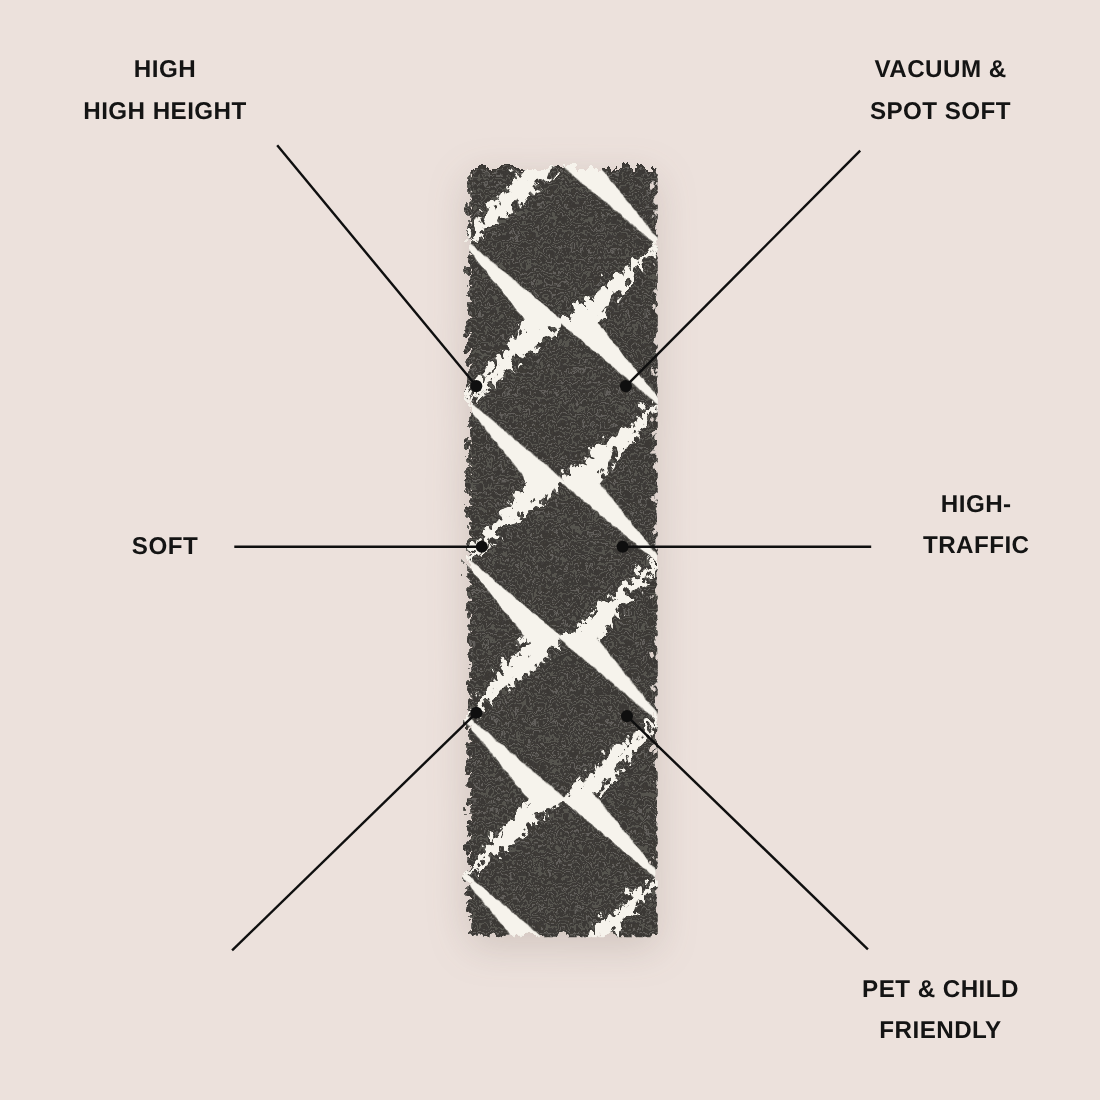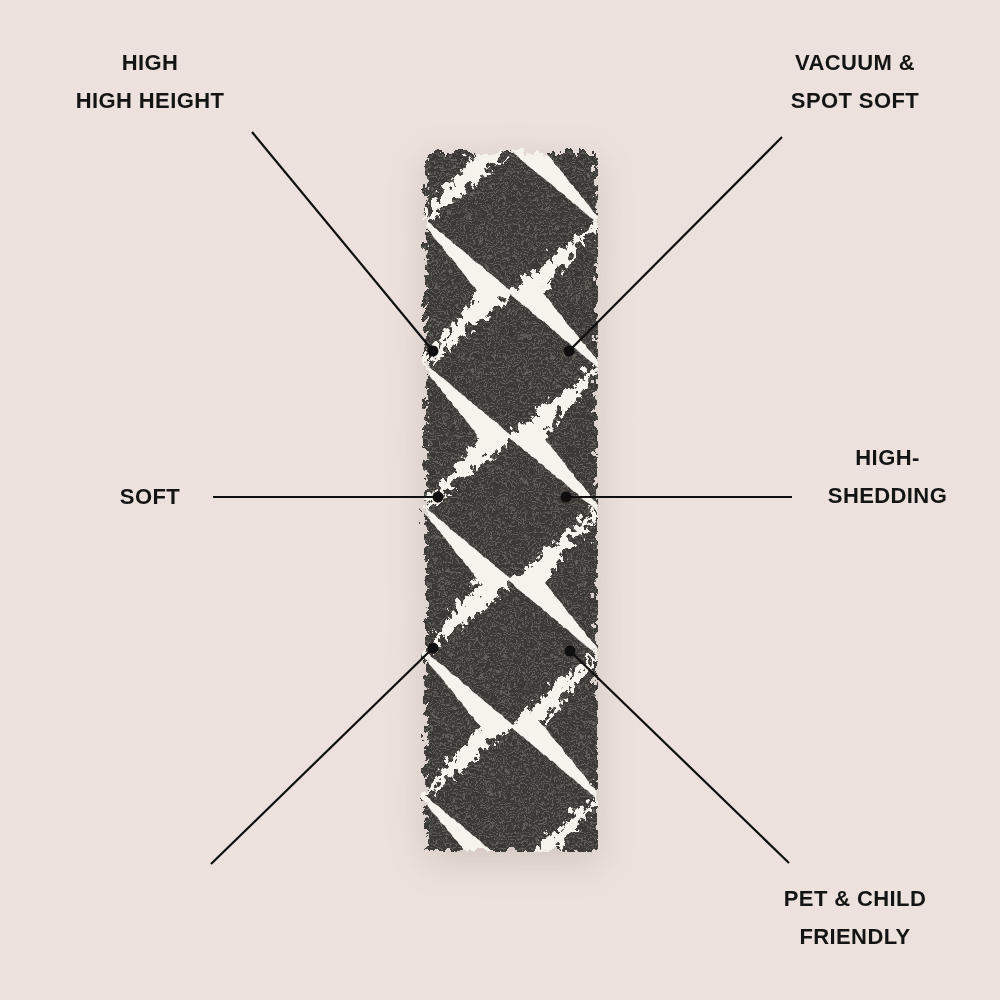--- a/index.html
+++ b/index.html
@@ -85,21 +85,21 @@
     <span>VACUUM &amp;</span>
     <span>SPOT SOFT</span>
   </div>
 
   <div class="callout align-left" style="left:50px;top:478px;width:200px;">
     <span>SOFT</span>
   </div>
 
   <div class="callout" style="left:780px;top:439px;width:215px;">
     <span>HIGH-</span>
-    <span>SHEDDING</span>
+    <span>TRAFFIC</span>
   </div>
 
   <div class="callout" style="left:30px;top:880px;width:220px;">
   </div>
 
   <div class="callout" style="left:725px;top:880px;width:260px;">
     <span>PET &amp; CHILD</span>
     <span>FRIENDLY</span>
   </div>
 

